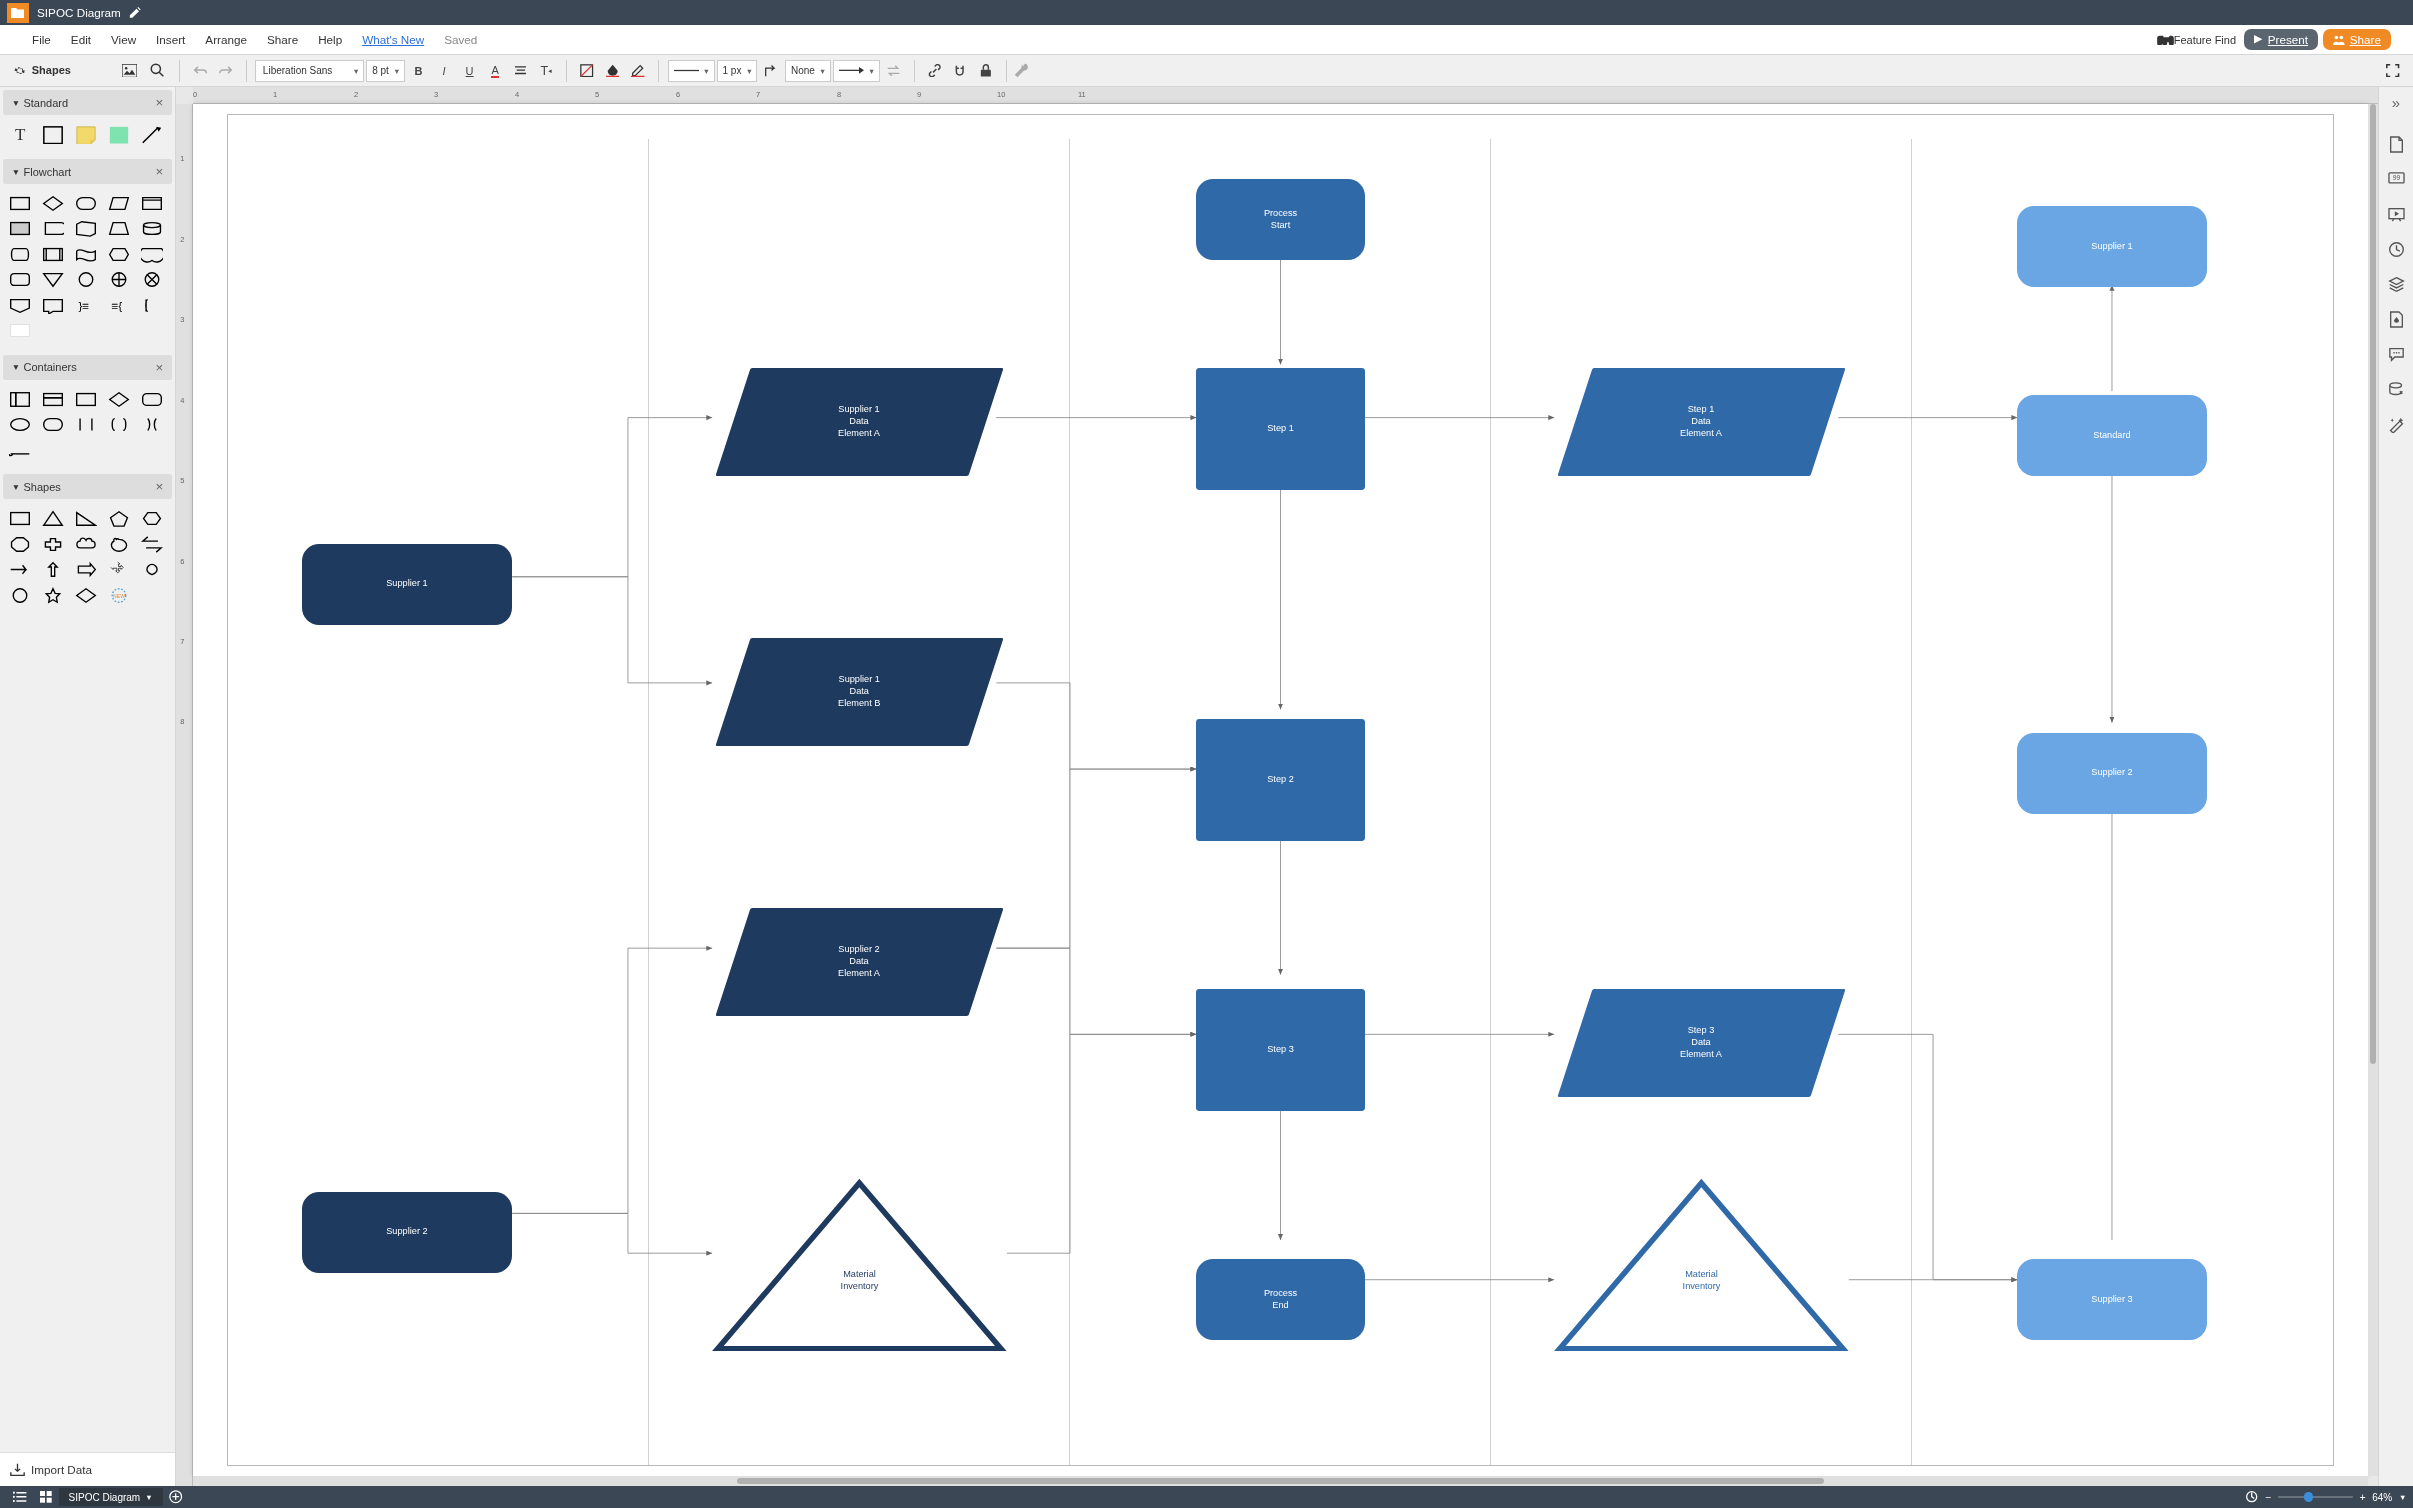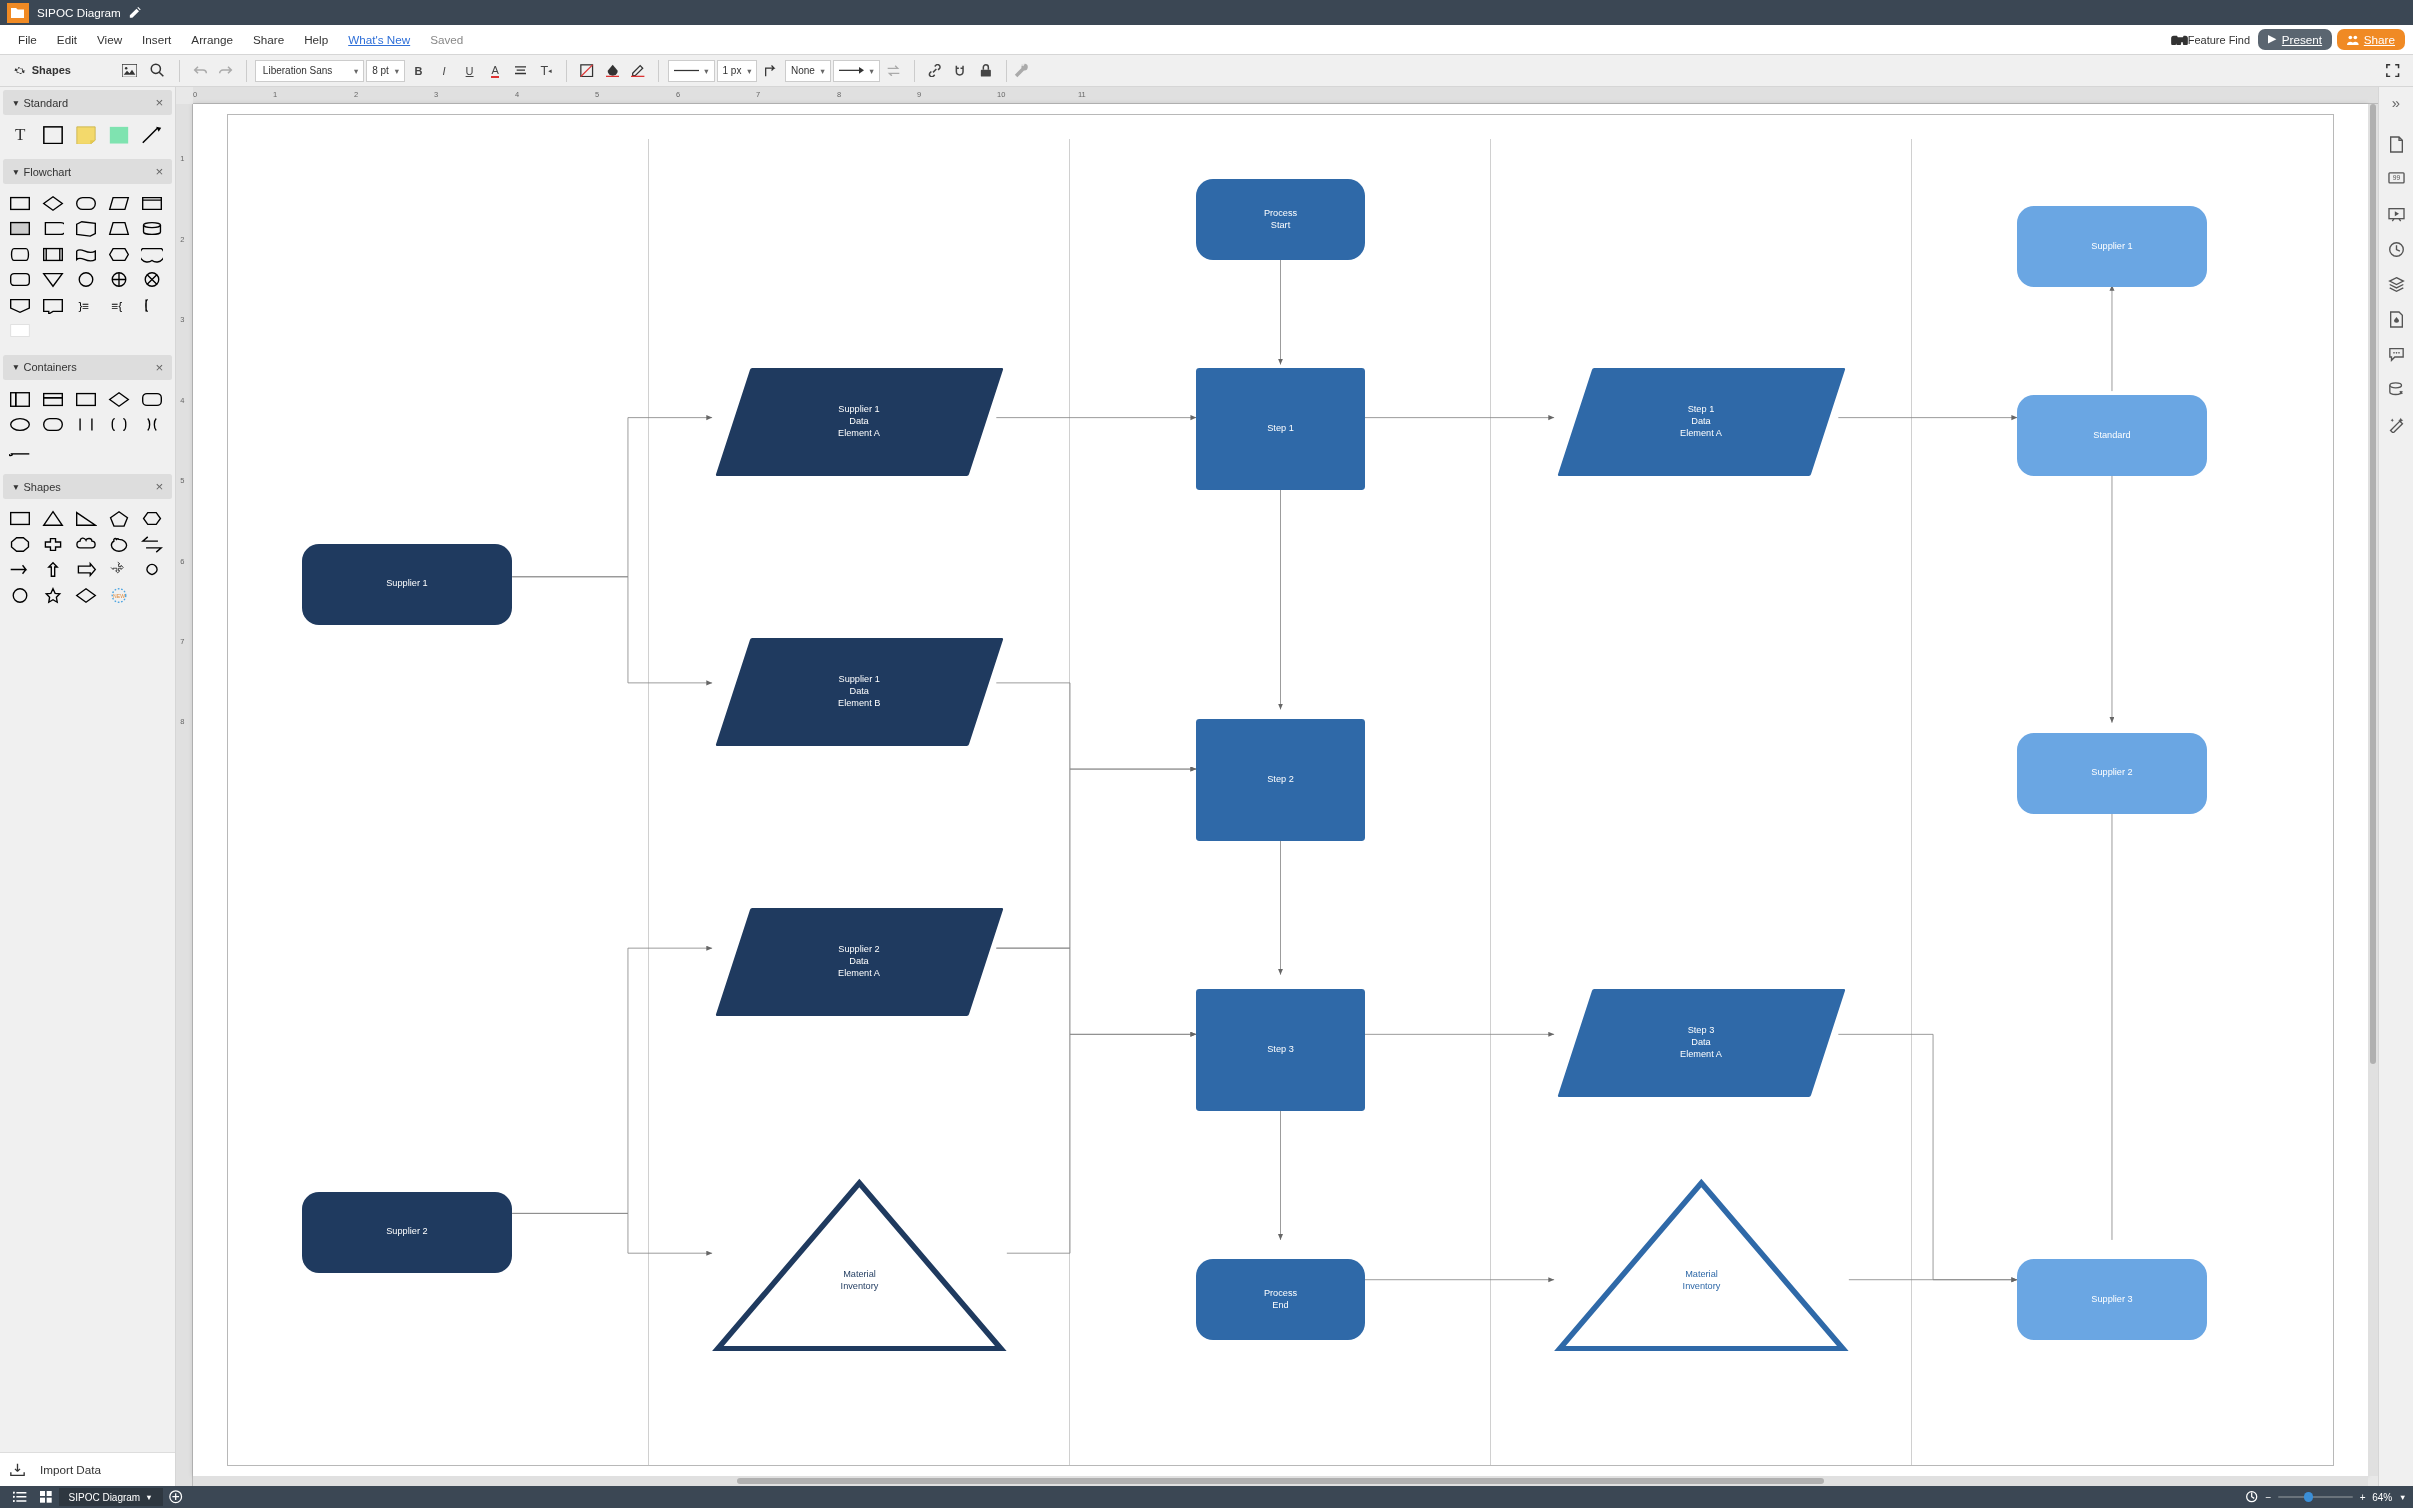--- a/index.html
+++ b/index.html
@@ -5,21 +5,21 @@
 * { box-sizing: border-box; margin: 0; padding: 0; }
 body { font-family: -apple-system, BlinkMacSystemFont, "Segoe UI", Arial, sans-serif; font-size: 11px; color: #333; background: #fff; overflow: hidden; }
 
 
 .titlebar { height: 25px; background: #3b4754; display: flex; align-items: center; padding: 0 6.7px; color: #fff; }
 .folder-icon { width: 22px; height: 20px; background: #f08a24; display: flex; align-items: center; justify-content: center; margin-right: 8.4px; }
 .doc-title { font-size: 11.7px; font-weight: 500; }
 .pencil { margin-left: 8.4px; cursor: pointer; }
 
 
-.menubar { height: 30px; background: #fff; border-bottom: 0.8px solid #d6d6d6; display: flex; align-items: center; padding: 0 8px; }
+.menubar { height: 30px; background: #fff; border-bottom: 0.8px solid #d6d6d6; display: flex; align-items: center; padding: 0 22px; }
 .menubar .menu-item { padding: 5px 10px; font-size: 11.7px; color: #333; cursor: pointer; }
 .menubar .menu-item.link { color: #2e6fd8; text-decoration: underline; }
 .menubar .menu-item.muted { color: #888; }
 .menubar .spacer { flex: 1; }
 .feature-find { display: flex; align-items: center; padding: 3.4px 8.4px; cursor: pointer; }
 .btn { padding: 4.2px 10px; border-radius: 7px; font-size: 11.7px; cursor: pointer; border: none; display: inline-flex; align-items: center; gap: 5px; text-decoration: underline; }
 .btn.dark { background: #5a6570; color: #fff; }
 .btn.orange { background: #f08a24; color: #fff; }
 
 
@@ -37,21 +37,21 @@
 
 .main { position: absolute; top: 87px; bottom: 22px; left: 0; right: 0; display: flex; }
 
 
 .shapes-panel { width: 176px; background: #f0f0f0; border-right: 0.8px solid #d6d6d6; overflow-y: auto; display: flex; flex-direction: column; }
 .shape-section { margin-bottom: 5px; }
 .shape-section-header { background: #ddd; padding: 5px 8.4px; font-size: 11px; display: flex; align-items: center; cursor: pointer; border-radius: 2.5px; margin: 3.4px; }
 .shape-section-header .close-x { margin-left: auto; color: #666; font-size: 13.4px; cursor: pointer; }
 .shape-grid { display: grid; grid-template-columns: repeat(5, 1fr); gap: 3.4px; padding: 5px 6.7px; }
 .shape-cell { width: 27px; height: 22px; display: flex; align-items: center; justify-content: center; cursor: grab; }
-.import-data { margin-top: auto; padding: 10px; font-size: 11.7px; display: flex; align-items: center; gap: 15px; cursor: pointer; border-top: 0.8px solid #ddd; background:#fff;}
+.import-data { margin-top: auto; padding: 10px; font-size: 11.7px; display: flex; align-items: center; gap: 6px; cursor: pointer; border-top: 0.8px solid #ddd; background:#fff;}
 
 
 .canvas-wrap { flex: 1; position: relative; background: #e8e8e8; overflow: hidden; }
 .ruler-h { position: absolute; top: 0; left: 17px; right: 0; height: 17px; background: #e0e0e0; border-bottom: 0.8px solid #bbb; }
 .ruler-v { position: absolute; top: 17px; left: 0; bottom: 0; width: 17px; background: #e0e0e0; border-right: 0.8px solid #bbb; }
 .ruler-tick { position: absolute; font-size: 7.5px; color: #666; }
 .canvas { position: absolute; top: 17px; left: 17px; right: 10px; bottom: 10px; background: #fff; box-shadow: 0 0 5px rgba(0,0,0,0.15); }
 
 
 .sipoc { position: absolute; top: 10px; left: 34px; right: 34px; bottom: 10px; border: 0.8px solid #b8b8b8; }

